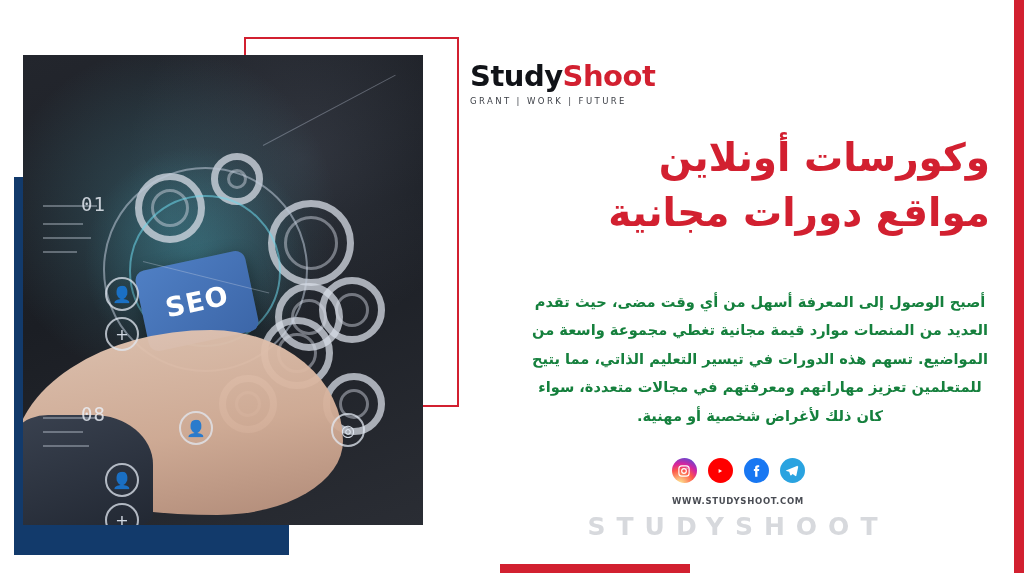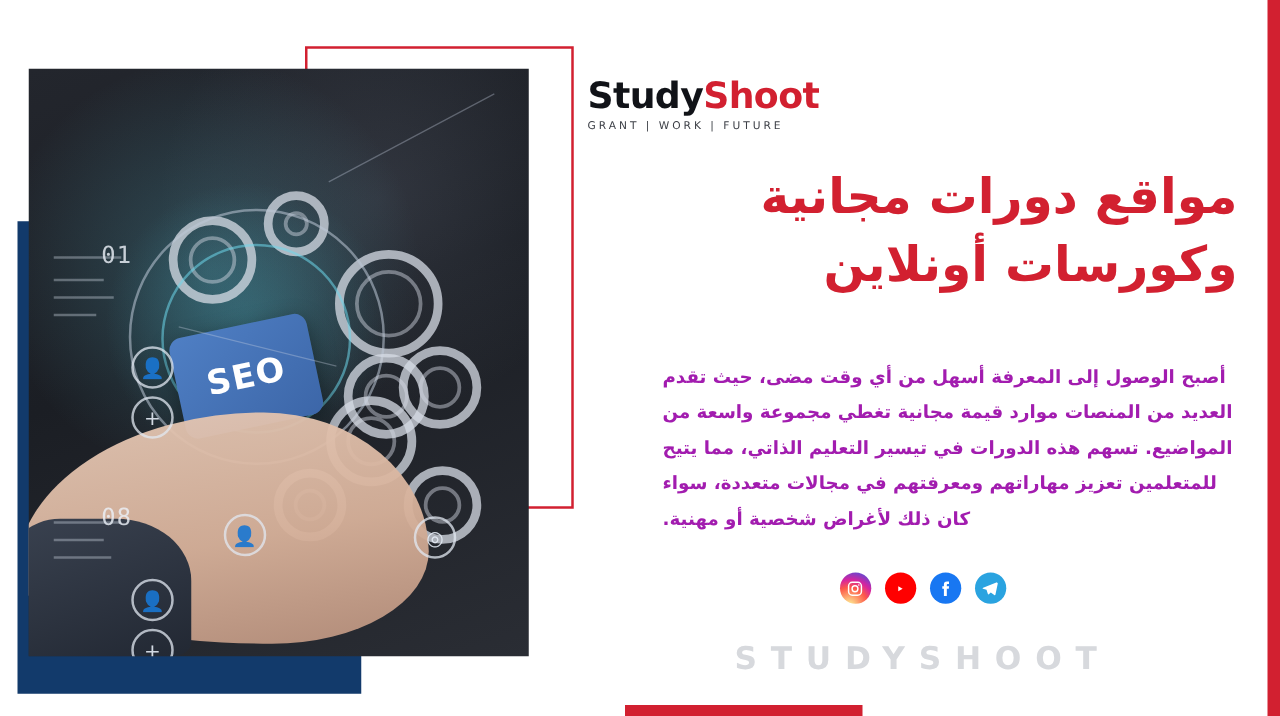--- a/index.html
+++ b/index.html
@@ -193,22 +193,22 @@
     font-size: 39px;
     line-height: 1.42;
     letter-spacing: 0px;
   }
   .headline .line { display: block; }
 
   .body-text {
     position: absolute;
     right: 24px; top: 288px;
     width: 460px;
-    text-align: left;
-    color: #a21caf;
+    text-align: center;
+    color: #15803d;
     font-size: 14.6px;
     line-height: 1.95;
     font-weight: bold;
   }
 
   .socials {
     position: absolute;
     left: 0; top: 458px;
     width: 552px;
     display: flex;
@@ -320,22 +320,22 @@
   <div class="content">
 
     <div class="logo">
       <div class="logo-main">
         <span class="s1">Study</span><span class="s2">Shoot</span>
       </div>
       <div class="logo-sub">GRANT | WORK | FUTURE</div>
     </div>
 
     <h1 class="headline">
+      <span class="line">وكورسات أونلاين</span>
       <span class="line">مواقع دورات مجانية</span>
-      <span class="line">وكورسات أونلاين</span>
     </h1>
 
     <p class="body-text">أصبح الوصول إلى المعرفة أسهل من أي وقت مضى، حيث تقدم العديد من المنصات موارد قيمة مجانية تغطي مجموعة واسعة من المواضيع. تسهم هذه الدورات في تيسير التعليم الذاتي، مما يتيح للمتعلمين تعزيز مهاراتهم ومعرفتهم في مجالات متعددة، سواء كان ذلك لأغراض شخصية أو مهنية.</p>
 
     <div class="socials">
       <a class="social sc-telegram" title="Telegram">
         <svg width="14" height="14" viewBox="0 0 24 24" fill="#fff">
             <path d="M21.5 3.2 2.6 10.6c-1 .4-1 1.1-.2 1.3l4.8 1.5 1.8 5.6c.2.6.4.8.9.8.4 0 .6-.2.9-.5l2.3-2.2 4.7 3.5c.9.5 1.5.2 1.7-.8l3.1-14.6c.3-1.2-.4-1.8-1.1-1z"></path>
           </svg>
       </a>
@@ -351,15 +351,16 @@
       </a>
       <a class="social sc-instagram" title="Instagram">
         <svg width="14" height="14" viewBox="0 0 24 24" fill="none" stroke="#fff" stroke-width="2">
           <rect x="3.2" y="3.2" width="17.6" height="17.6" rx="5"></rect>
           <circle cx="12" cy="12" r="4"></circle>
           <circle cx="17.2" cy="6.9" r="1.1" fill="#fff" stroke="none"></circle>
         </svg>
       </a>
     </div>
 
+    <div class="website">WWW.STUDYSHOOT.COM</div>
     <div class="watermark">STUDYSHOOT</div>
   </div>
 </div>
 
 </body></html>

